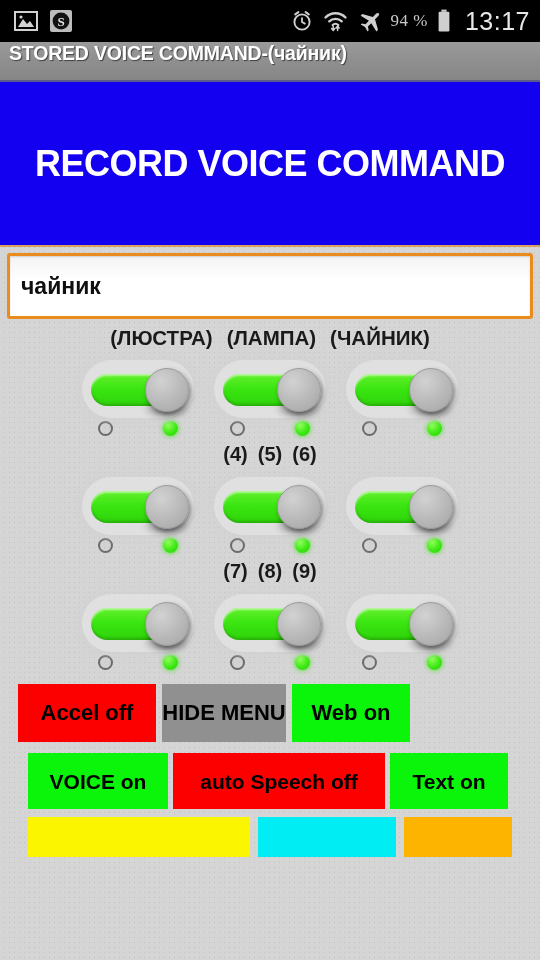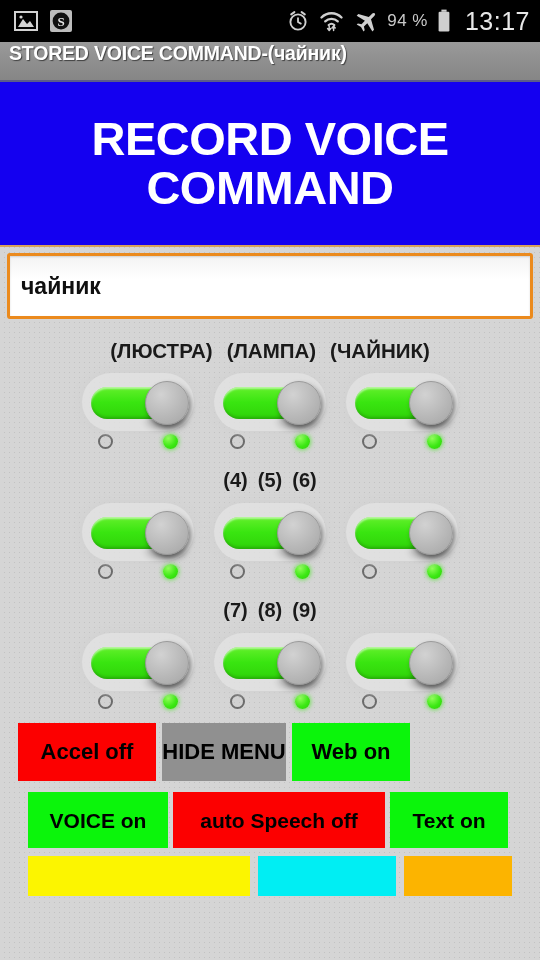--- a/index.html
+++ b/index.html
@@ -31,21 +31,21 @@
   .sb-left { display: flex; align-items: center; gap: 12px; }
   .sb-right { margin-left: auto; display: flex; align-items: center; gap: 9px; }
 
   .ic { display: inline-flex; align-items: center; justify-content: center; }
   .ic svg { display: block; }
 
   .sb-pct {
     font-size: 17px;
     color: #c9c9c9;
     letter-spacing: 0.5px;
-    font-family: Liberation Sans, sans-serif;
+    font-family: Liberation Serif, serif;
   }
   .sb-clock {
     font-size: 25px;
     color: #e8e8e8;
     margin-left: 5px;
     letter-spacing: 0.5px;
   }
 
   
   .titlebar {
@@ -69,21 +69,21 @@
     height: 165px;
     background: #1400f0;
     display: flex;
     align-items: center;
     justify-content: center;
     text-align: center;
     border-bottom: 2px solid #d8a25a;
   }
   .banner .txt {
     color: #ffffff;
-    font-size: 47px;
+    font-size: 36px;
     font-weight: bold;
     line-height: 1.03;
     letter-spacing: -0.5px;
     padding: 0 30px;
   }
 
   
   .content {
     position: relative;
     height: 713px;
@@ -107,21 +107,21 @@
     padding-left: 11px;
     box-shadow: 0 1px 2px rgba(0,0,0,.15) inset;
   }
   .field .val {
     font-size: 23px;
     font-weight: bold;
     color: #101010;
   }
 
   
-  .section { margin-top: 20px; }
+  .section { margin-top: 7px; }
   .sec-labels {
     display: flex;
     justify-content: center;
     align-items: baseline;
     height: 30px;
     gap: 14px;
   }
   .sec-labels.numeric { gap: 10px; }
   .sec-label {
     font-size: 20.5px;

